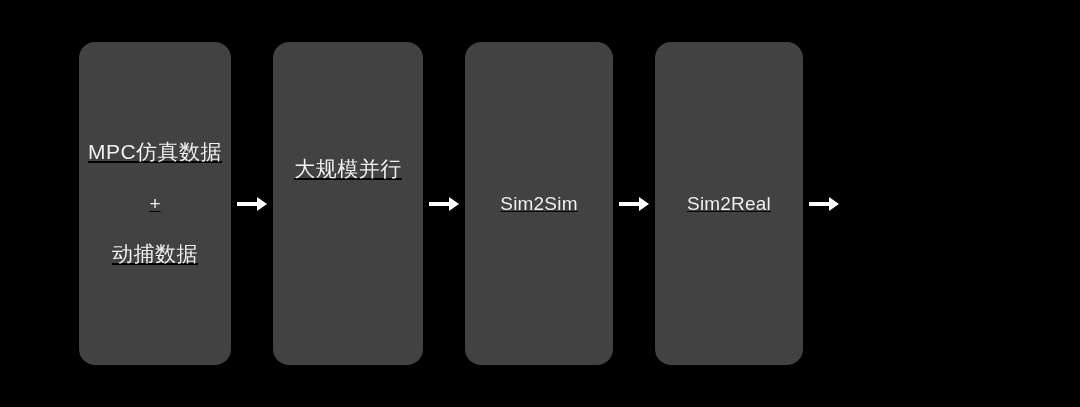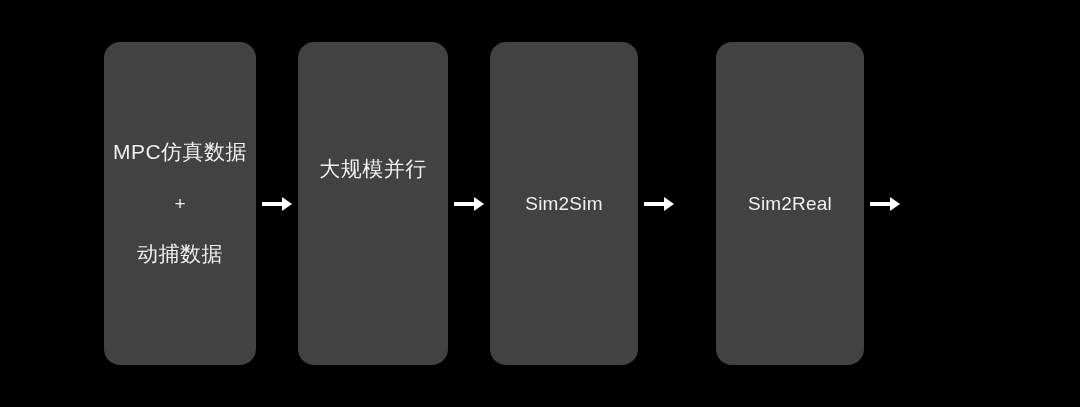--- a/index.html
+++ b/index.html
@@ -20,38 +20,39 @@
   .flow-row {
     position: absolute;
     left: 0;
     top: 0;
     width: 1080px;
     height: 407px;
     display: flex;
     flex-direction: row;
     align-items: center;
     justify-content: flex-start;
-    padding-left: 104px;
+    padding-left: 79px;
     box-sizing: border-box;
+    text-decoration: underline;
   }
   .node {
     background: #424242;
     border-radius: 16px;
     height: 323px;
     display: flex;
     flex-direction: column;
     align-items: center;
     justify-content: center;
     box-sizing: border-box;
     flex: 0 0 auto;
   }
   .node-w1 { width: 152px; }
   .node-w2 { width: 150px; gap: 48px; }
   .node-w3 { width: 148px; }
-  .node-w4 { width: 148px; margin-left: 36px; }
+  .node-w4 { width: 148px; }
   .node-w5 { width: 148px; }
 
   .node-label {
     color: #f2f2f2;
     text-align: center;
     white-space: nowrap;
     line-height: 1.25;
     text-shadow: 0 0 1px rgba(0,0,0,0.35);
   }
   .cjk {

